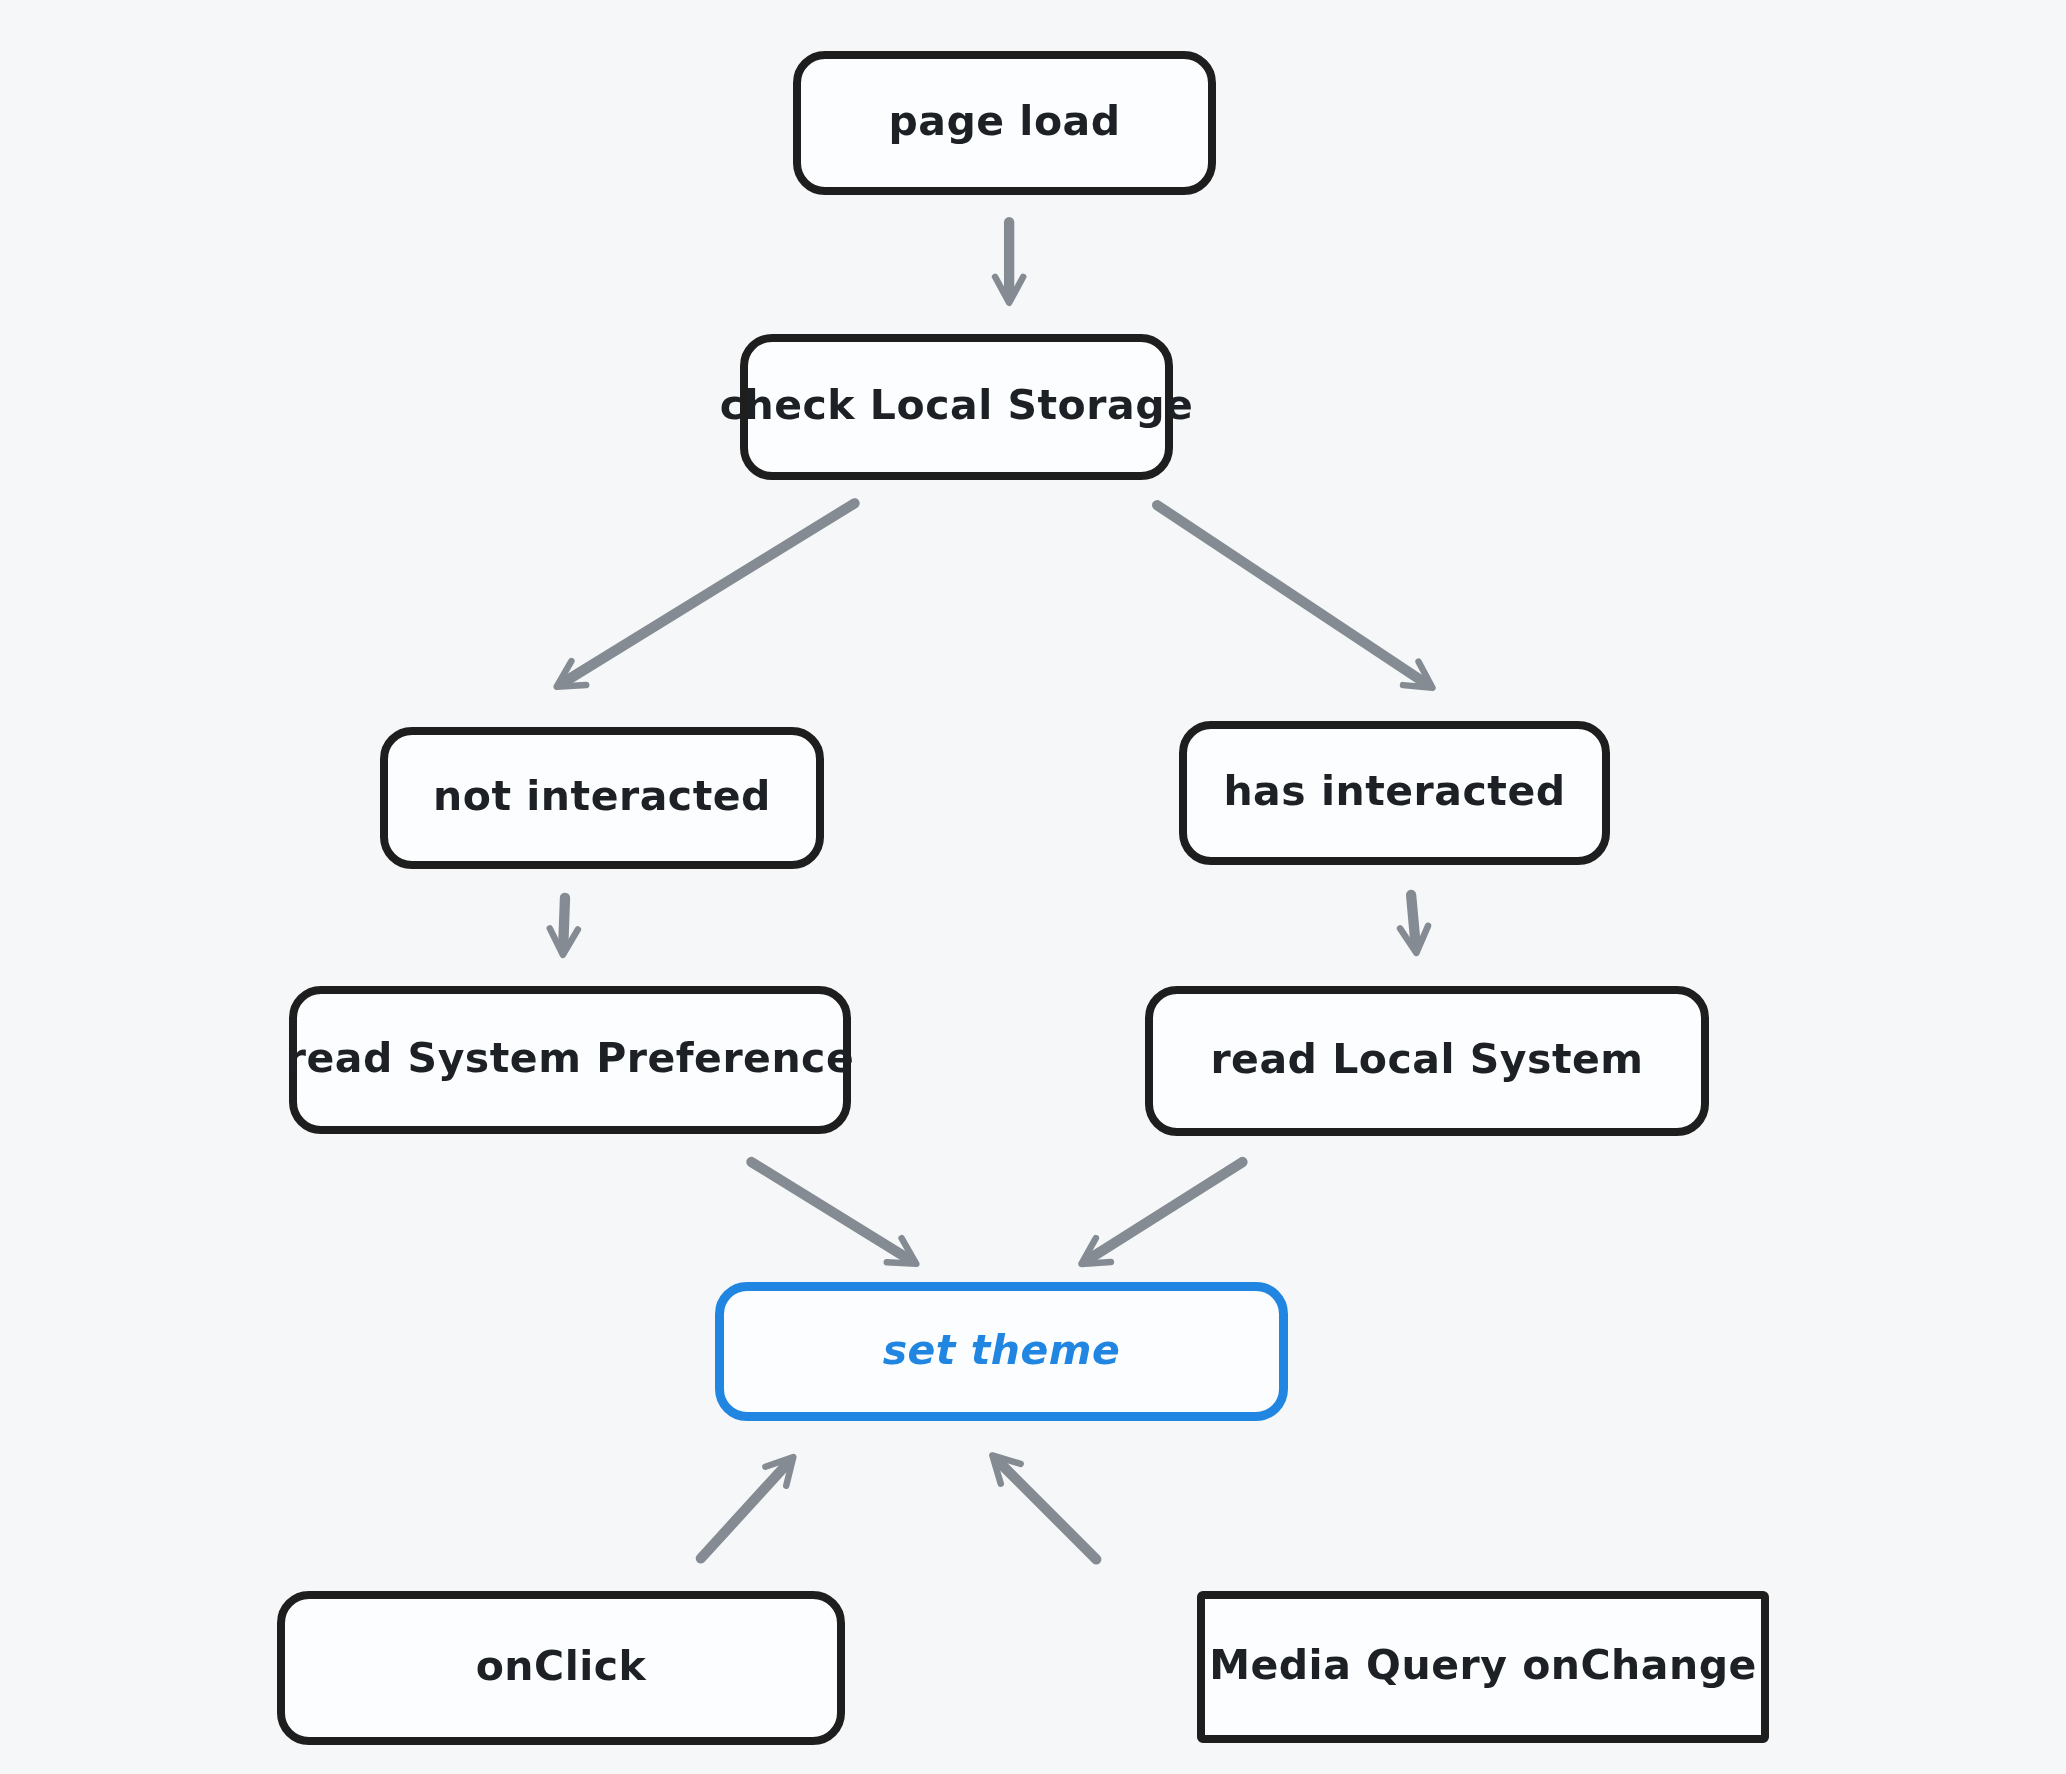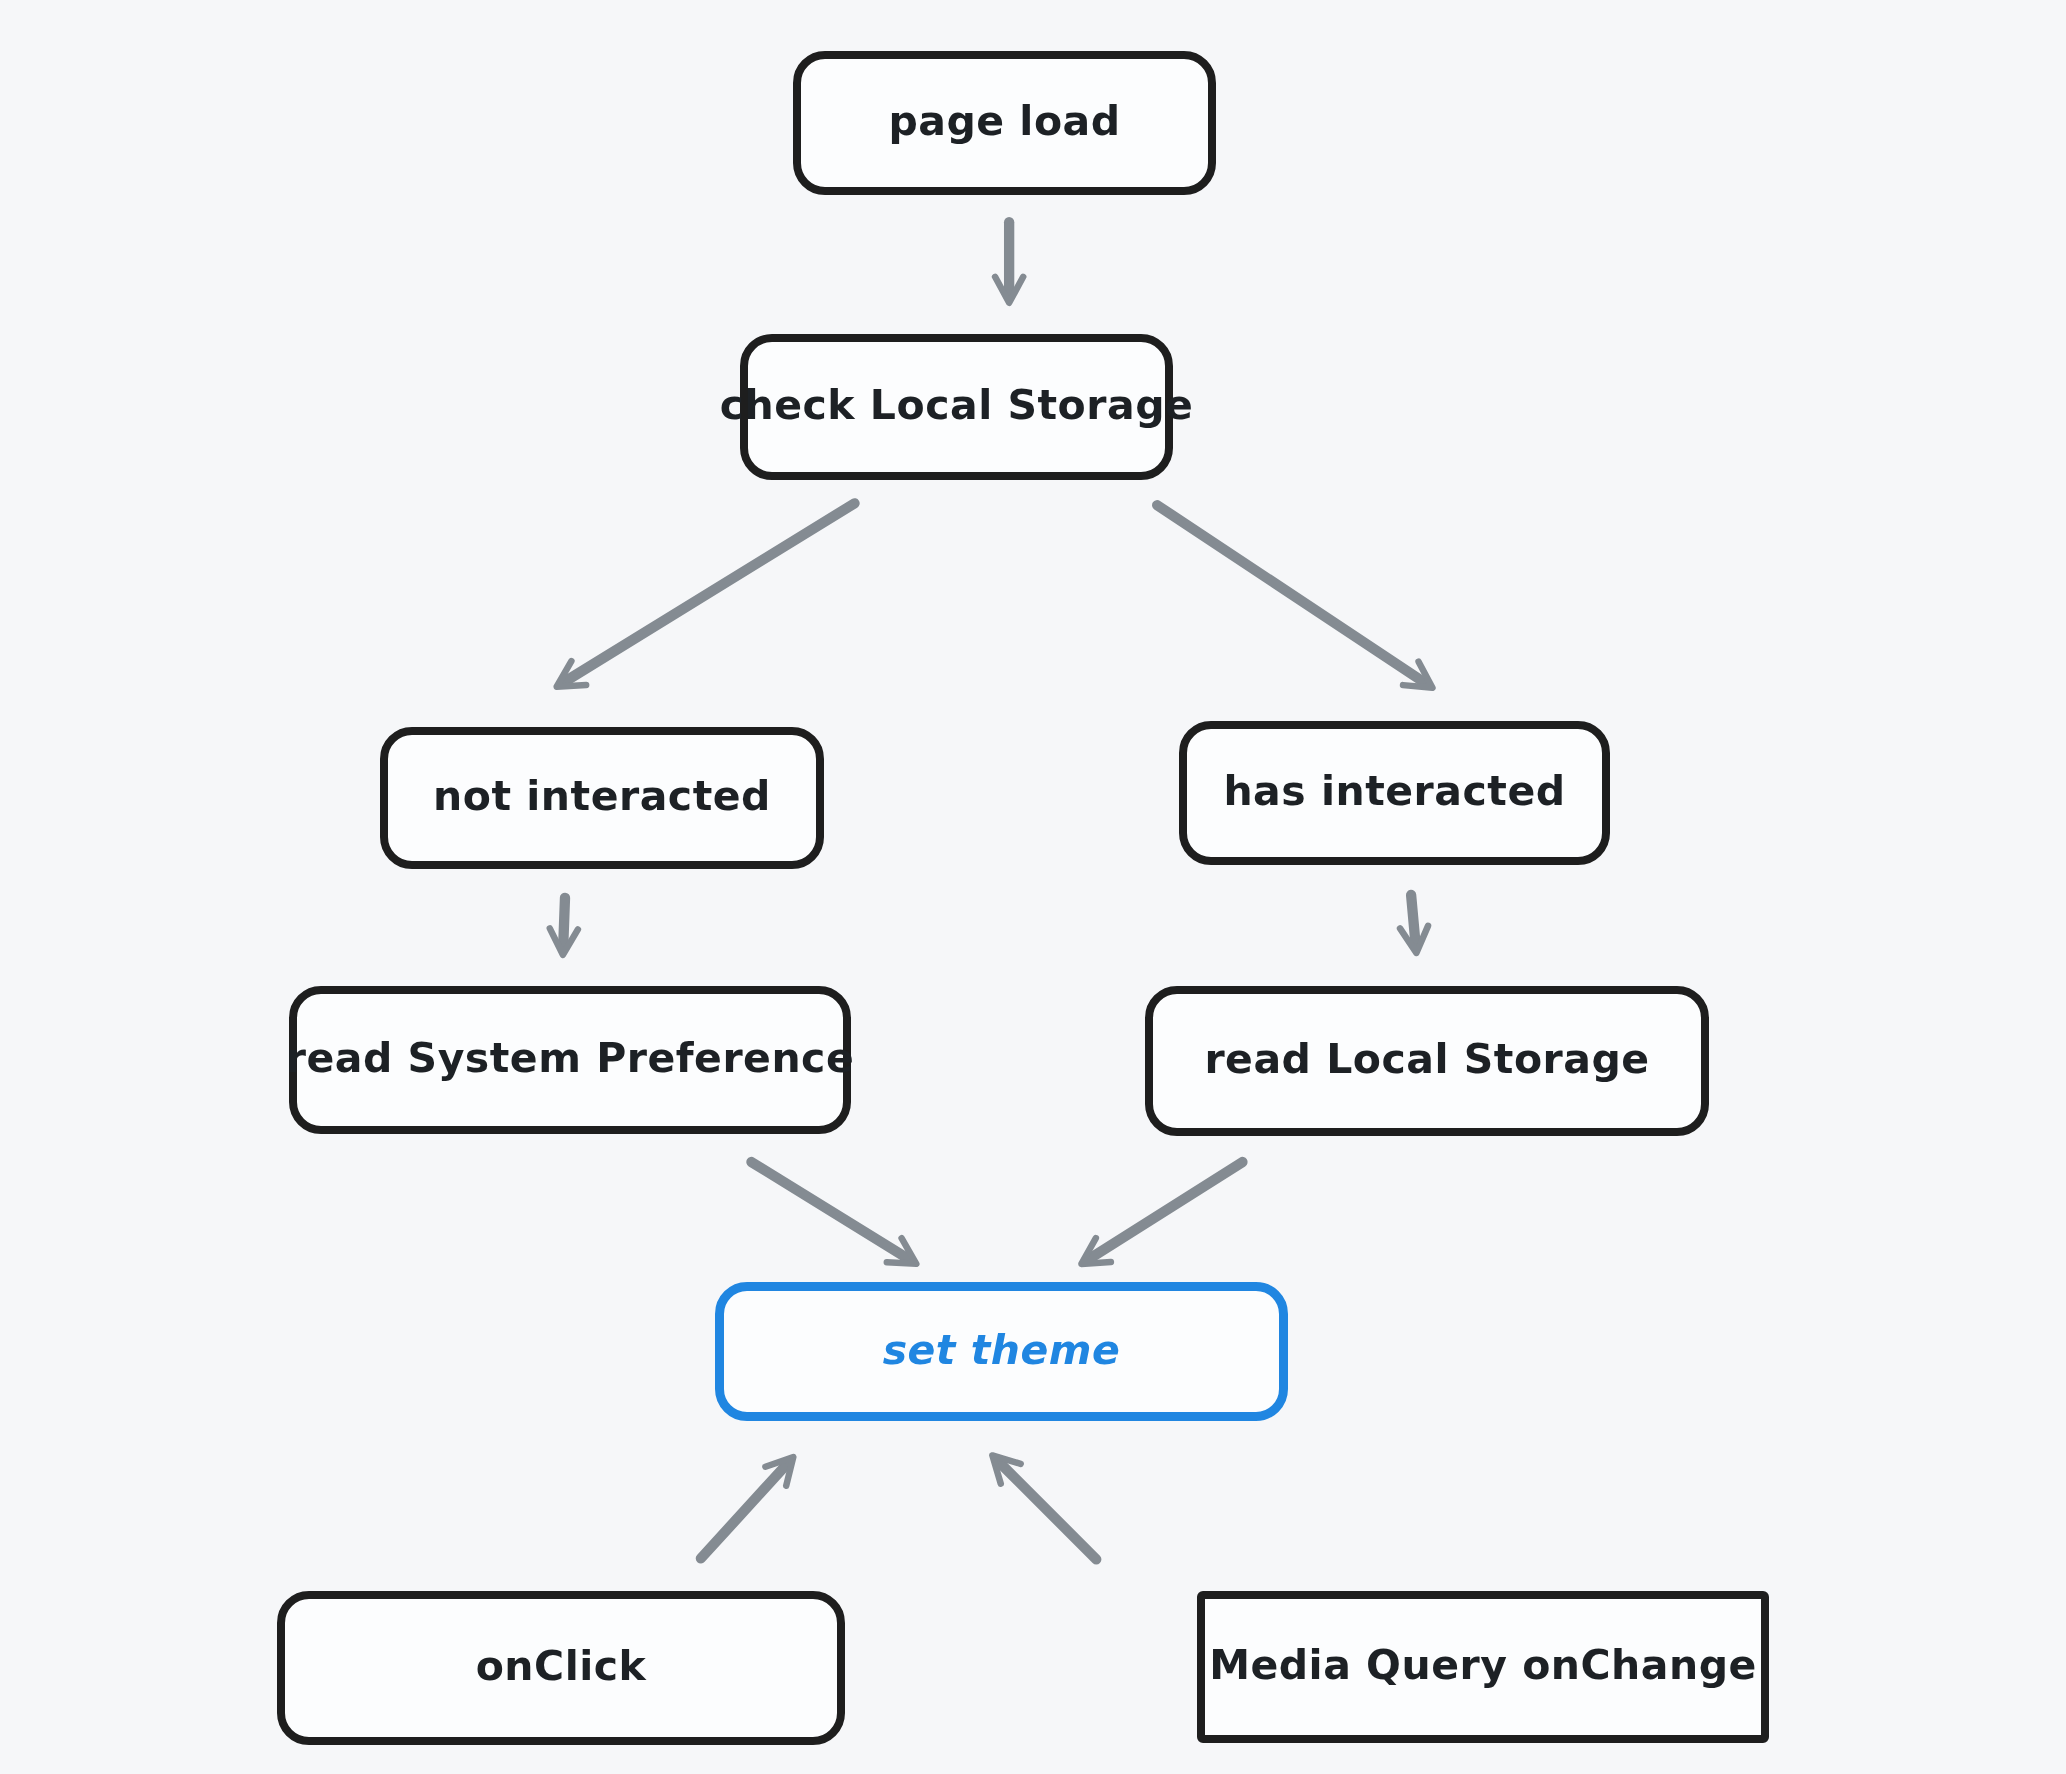--- a/index.html
+++ b/index.html
@@ -92,21 +92,21 @@
 
   <div class="node" style="left:1179px; top:721px; width:431px; height:144px;">
     <span class="label">has interacted</span>
   </div>
 
   <div class="node" style="left:281px; top:986px; width:562px; height:148px;margin-left:8px;">
     <span class="label">read System Preference</span>
   </div>
 
   <div class="node" style="left:1145px; top:986px; width:564px; height:150px;">
-    <span class="label">read Local Storage</span>
+    <span class="label">read Local System</span>
   </div>
 
   <div class="node accent" style="left:715px; top:1282px; width:573px; height:139px;font-style:italic;">
     <span class="label">set theme</span>
   </div>
 
   <div class="node" style="left:277px; top:1591px; width:568px; height:154px;">
     <span class="label">onClick</span>
   </div>
 

